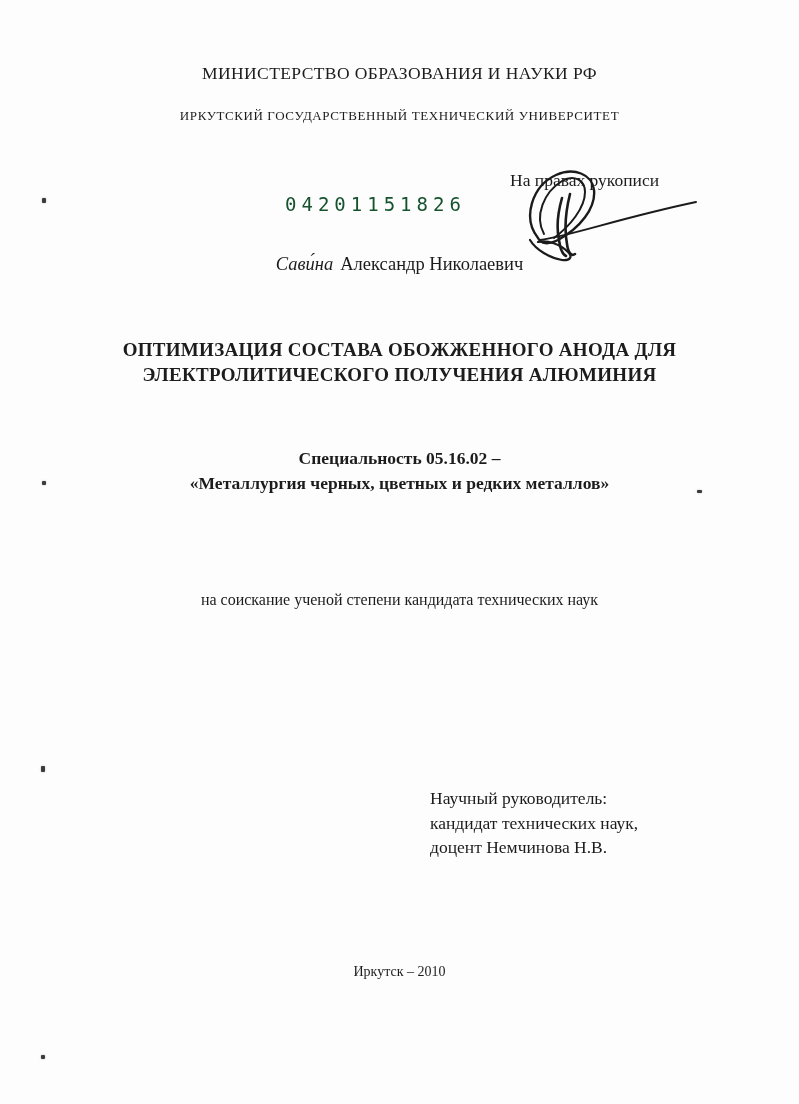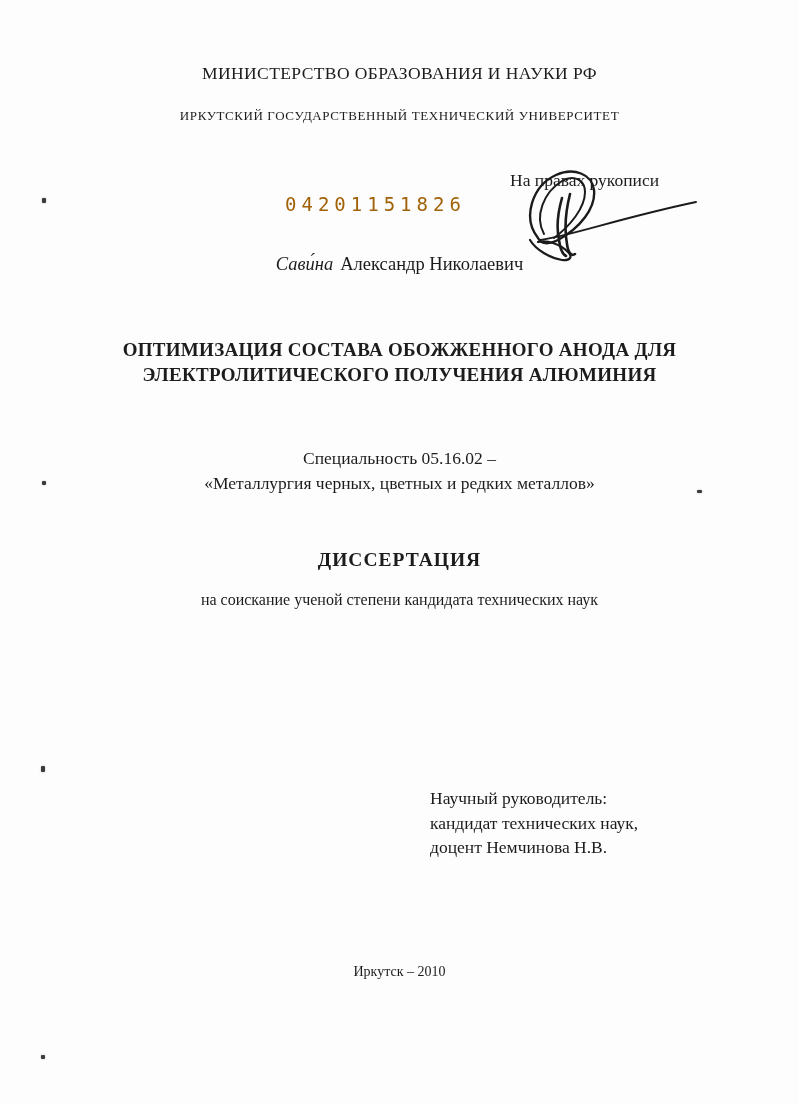--- a/index.html
+++ b/index.html
@@ -33,41 +33,41 @@
     font-size: 17.5px;
     white-space: nowrap;
   }
   .stamp-number {
     position: absolute;
     top: 193px;
     left: 285px;
     font-family: "DejaVu Sans Mono", monospace;
     font-size: 19px;
     letter-spacing: 5px;
-    color: #a16207;
+    color: #14532d;
   }
   .signature {
     position: absolute;
     top: 170px;
     left: 500px;
     width: 200px;
     height: 95px;
   }
   .signature path {
     fill: none;
     stroke: #1b1b1b;
     stroke-linecap: round;
     stroke-linejoin: round;
   }
   .author-line { top: 254px; font-size: 18.5px; font-weight: normal; }
   .author-surname { font-style: italic; margin-right: 7px; }
 
   .title-block { top: 337px; font-weight: bold; font-size: 19px; line-height: 25px; letter-spacing: 0.3px; }
 
-  .specialty-block { top: 446px; font-size: 17.5px; line-height: 24.5px; }
+  .specialty-block { top: 446px; font-size: 17.5px; line-height: 24.5px; font-weight: bold; }
 
   .doctype-line { top: 549px; font-size: 19.5px; font-weight: bold; letter-spacing: 1px; }
 
   .degree-line { top: 591px; font-size: 16px; }
 
   .supervisor-block {
     position: absolute;
     top: 786px;
     left: 418px;
     font-size: 17.5px;
@@ -119,21 +119,20 @@
   <div class="centered title-block">
     <div>ОПТИМИЗАЦИЯ СОСТАВА ОБОЖЖЕННОГО АНОДА ДЛЯ</div>
     <div>ЭЛЕКТРОЛИТИЧЕСКОГО ПОЛУЧЕНИЯ АЛЮМИНИЯ</div>
   </div>
 
   <div class="centered specialty-block">
     <div>Специальность 05.16.02 –</div>
     <div>«Металлургия черных, цветных и редких металлов»</div>
   </div>
 
-  <div class="centered doctype-line">ДИССЕРТАЦИЯ</div>
 
   <div class="centered degree-line">на соискание ученой степени кандидата технических наук</div>
 
   <div class="supervisor-block">
     <div>Научный руководитель:</div>
     <div>кандидат технических наук,</div>
     <div>доцент Немчинова Н.В.</div>
   </div>
 
   <div class="centered city-year-line">Иркутск – 2010</div>

